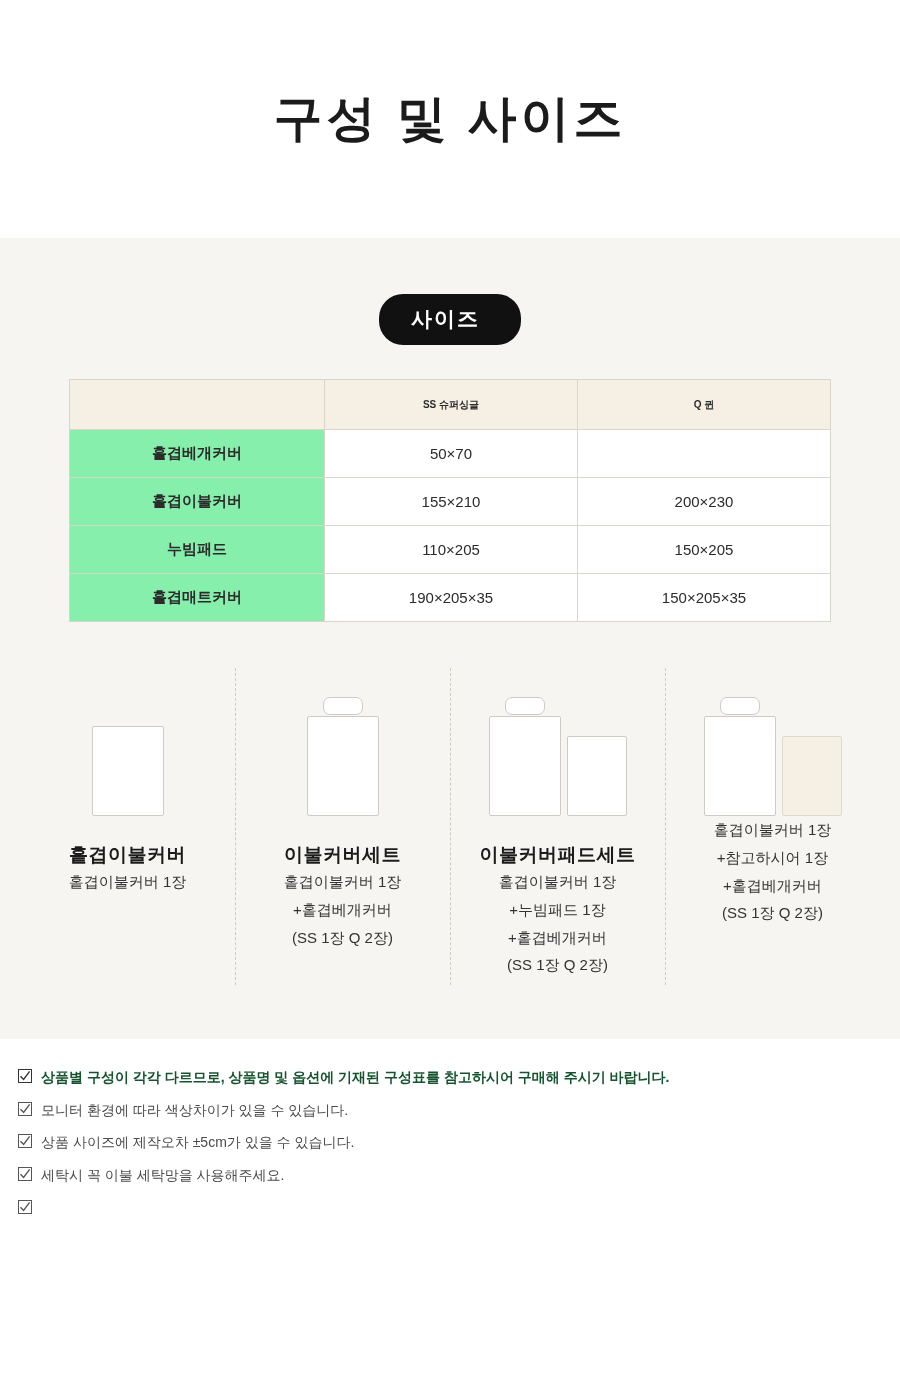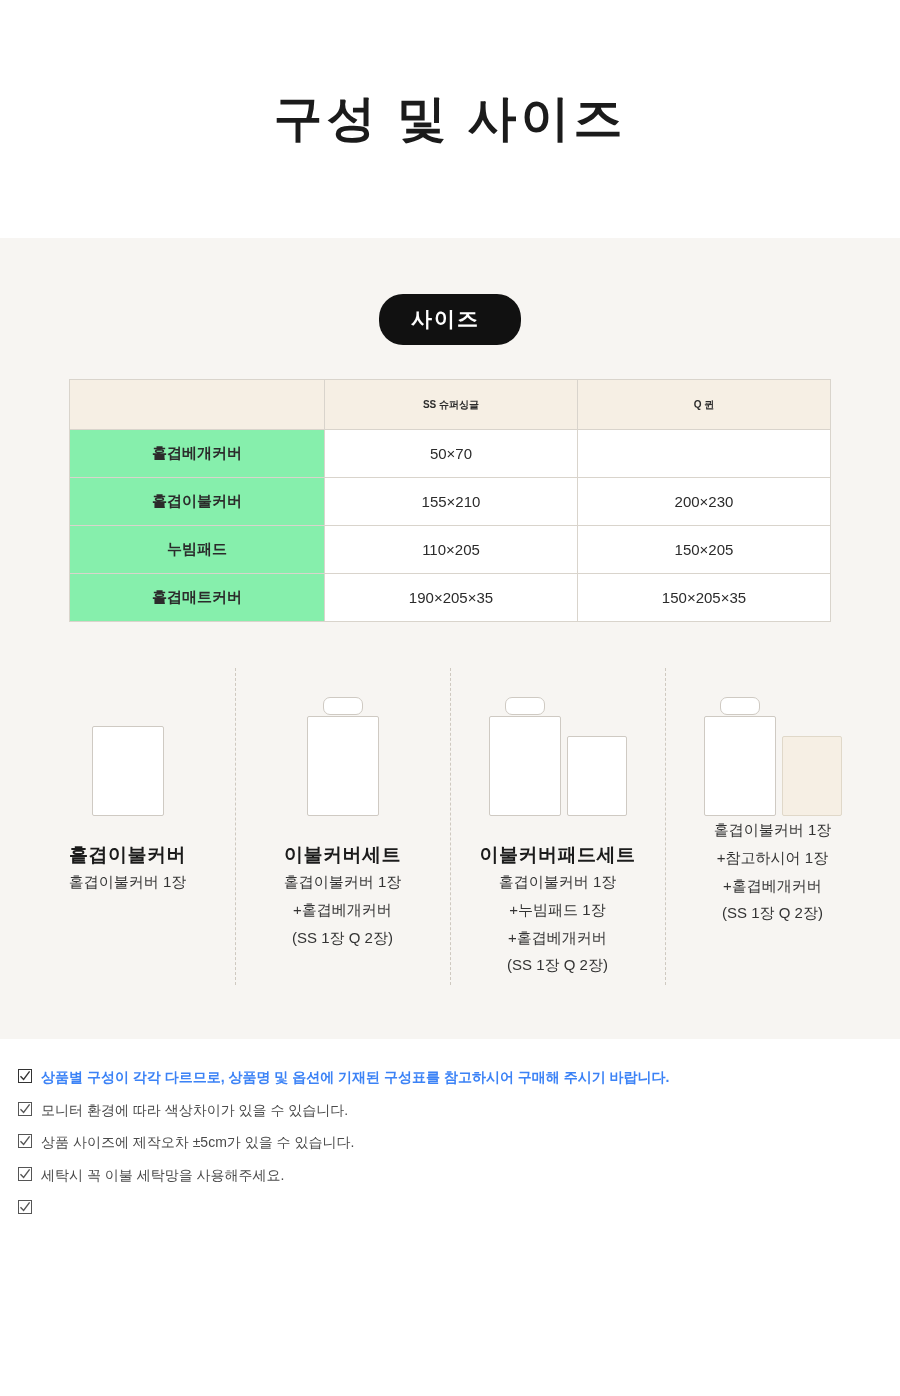--- a/index.html
+++ b/index.html
@@ -161,21 +161,21 @@
   }
   .note {
     display: flex;
     align-items: flex-start;
     gap: 9px;
     font-size: 14px;
     color: #4a4a4a;
     line-height: 1.55;
     margin-bottom: 11px;
   }
-  .note.first { color: #3b82f6; font-weight: bold; }
+  .note.first { color: #14532d; font-weight: bold; }
   .check {
     flex: 0 0 auto;
     width: 14px; height: 14px;
     margin-top: 2px;
     display: inline-block;
     position: relative;
   }
   .check svg { display: block; }
 </style>
 </head>

